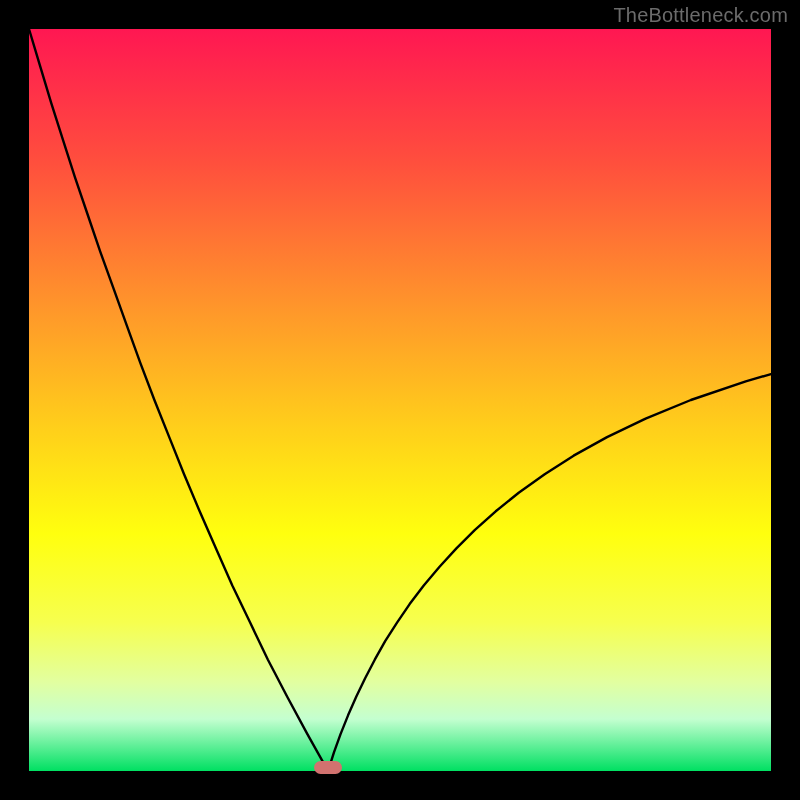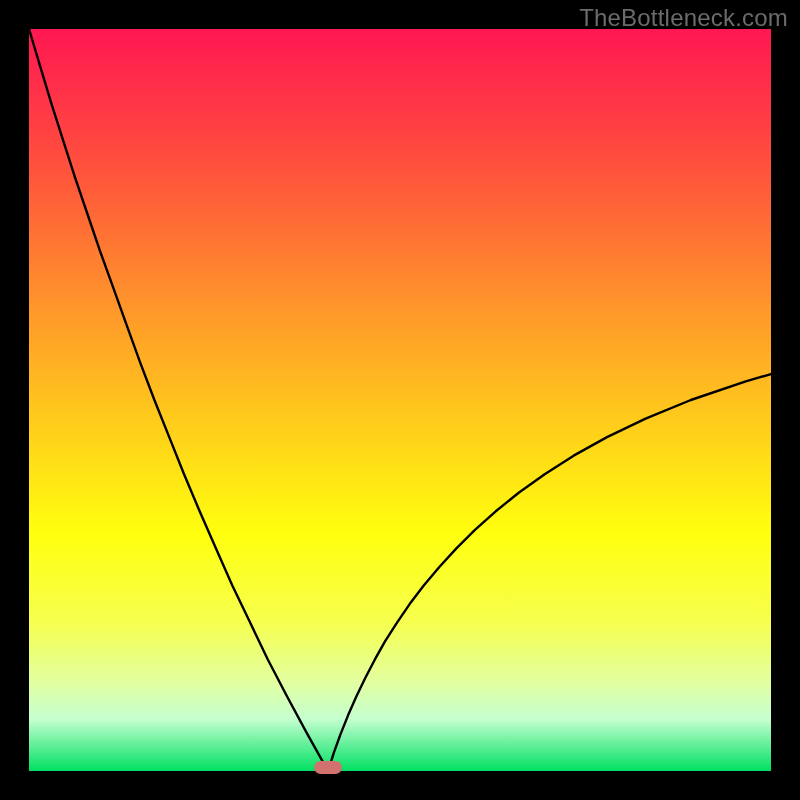--- a/index.html
+++ b/index.html
@@ -26,21 +26,21 @@
       #f6ff4f 80%,
       #e2ffa0 88%,
       #c4ffd0 93%,
       #00e062 100%);
   }
   .watermark {
     position: absolute;
     top: 4px;
     right: 12px;
     color: #6b6b6b;
-    font-size: 24px;
+    font-size: 20px;
     letter-spacing: 0.2px;
     font-weight: 500;
     z-index: 10;
     text-align: right;
   }
   svg.curves {
     position: absolute;
     left: 29px;
     top: 29px;
     width: 742px;

